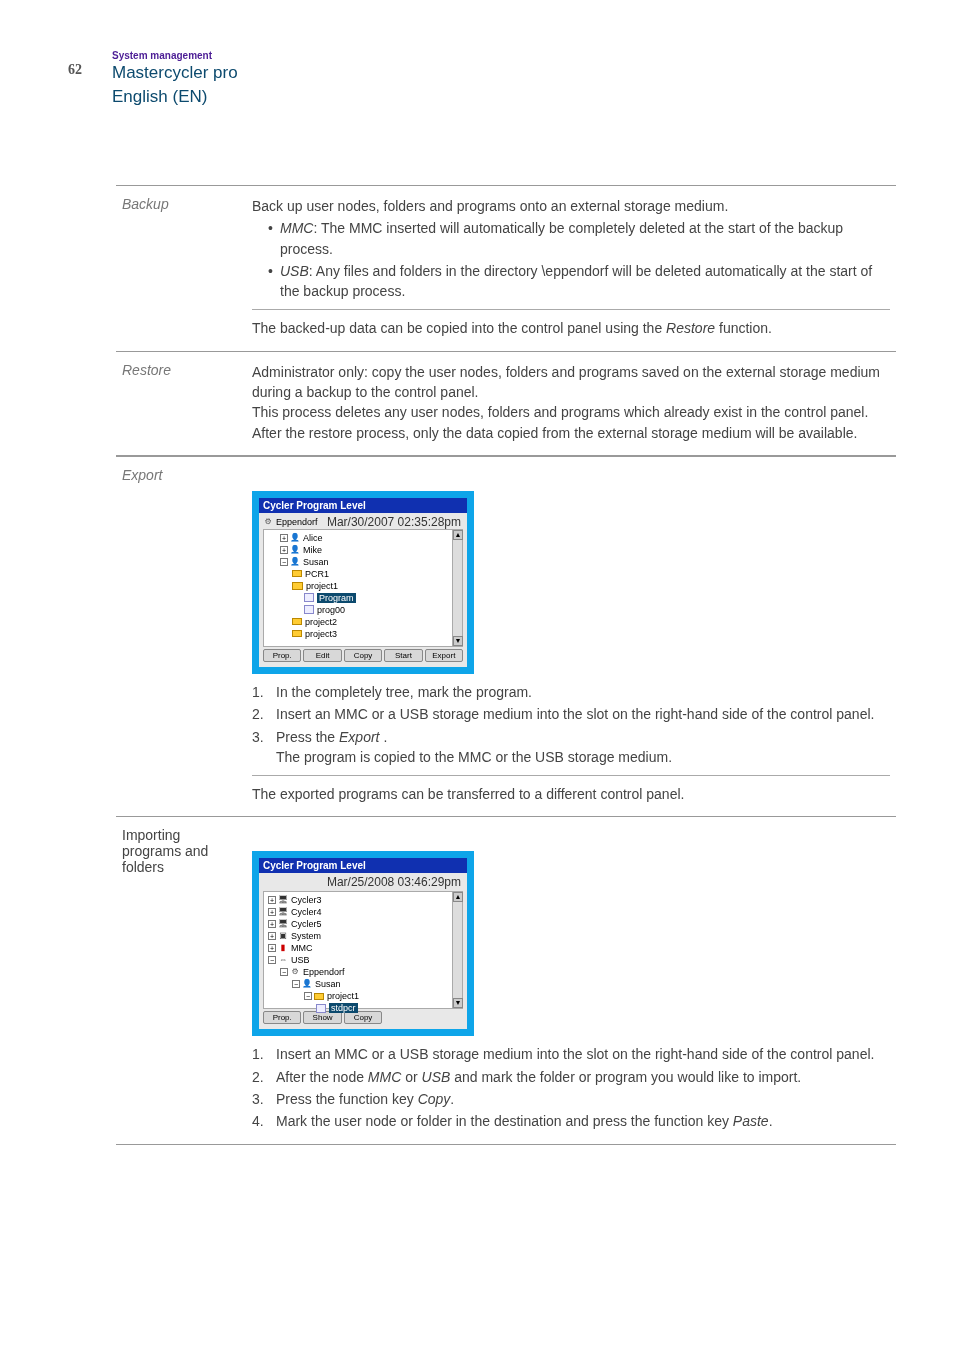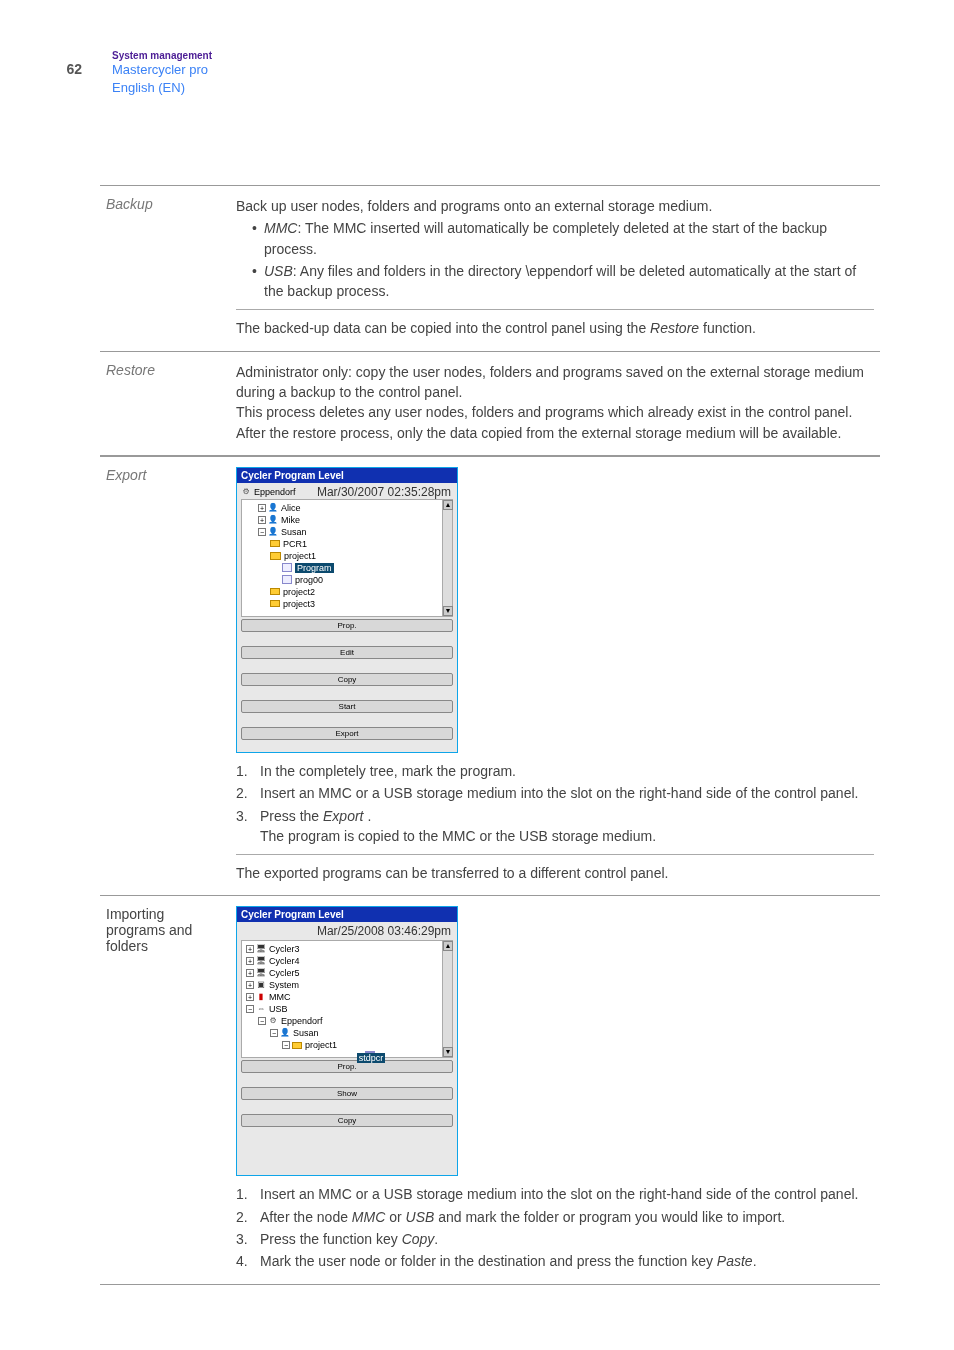--- a/index.html
+++ b/index.html
@@ -15,44 +15,45 @@
       position: relative;
       color: #333;
     }
     .page-number-box {
       position: absolute;
       left: 50px;
       top: 60px;
       width: 40px;
       text-align: right;
       padding-right: 8px;
+      font-family: Liberation Serif, serif;
     }
     .page-number {
       font-weight: bold;
       font-size: 14px;
       color: #555;
     }
     .header-block {
       position: absolute;
       left: 112px;
       top: 50px;
     }
     .header-title {
       font-weight: bold;
       font-size: 10px;
       color: #4c1d95;
     }
     .header-sub {
-      font-size: 13px;
-      color: #3b82f6;
+      font-size: 17px;
+      color: #0c4a6e;
       line-height: 1.4;
     }
     .content {
       position: absolute;
-      left: 100px;
+      left: 116px;
       top: 185px;
       width: 780px;
     }
     table.doc-table {
       width: 100%;
       border-collapse: collapse;
       font-size: 14px;
       color: #444;
     }
     table.doc-table td {
@@ -112,25 +113,26 @@
     .italic { font-style: italic; }
     .para {
       line-height: 1.45;
       margin-bottom: 2px;
     }
     .inner-body { border-top: 1px solid #aaa; margin-top: 8px; padding-top: 8px; }
 
     
     .screenshot {
       width: 222px;
-      border: 1px solid #0ea5e9;
+      border: 7px solid #0ea5e9;
       background: #e8e8e8;
       font-family: Tahoma, Arial, sans-serif;
       font-size: 9px;
       color: #000;
+      margin-top: 24px;
     }
     .ss-titlebar {
       background: #1030b0;
       color: #fff;
       font-weight: bold;
       padding: 2px 4px;
       font-size: 10px;
     }
     .ss-header-row {
       display: flex;
@@ -165,23 +167,22 @@
       height: 10px;
       background: #ccc;
       border: 1px solid #888;
       font-size: 7px;
       text-align: center;
       line-height: 8px;
     }
     .ss-scroll-down { position: absolute; bottom: 0; }
     .ss-buttons {
       display: flex;
-      gap: 14px;
-      padding: 0 4px 12px 4px;
-      flex-direction: column;
+      gap: 2px;
+      padding: 0 4px 5px 4px;
     }
     .ss-btn {
       flex: 1;
       background: #d8d8d8;
       border: 1px solid #888;
       text-align: center;
       font-size: 8px;
       padding: 1px 0;
       border-radius: 2px;
     }
@@ -221,21 +222,21 @@
       border: 1px solid #777;
       font-size: 7px;
       line-height: 7px;
       text-align: center;
       margin-right: 2px;
       background: #fff;
     }
     .tree-indent-1 { padding-left: 12px; }
     .tree-indent-2 { padding-left: 24px; }
     .tree-indent-3 { padding-left: 36px; }
-    .tree-indent-4 { padding-left: 48px; flex-direction: column; }
+    .tree-indent-4 { padding-left: 48px; }
   </style>
 </head>
 <body>
 
 <div class="page-number-box">
   <span class="page-number">62</span>
 </div>
 
 <div class="header-block">
   <div class="header-title">System management</div>

